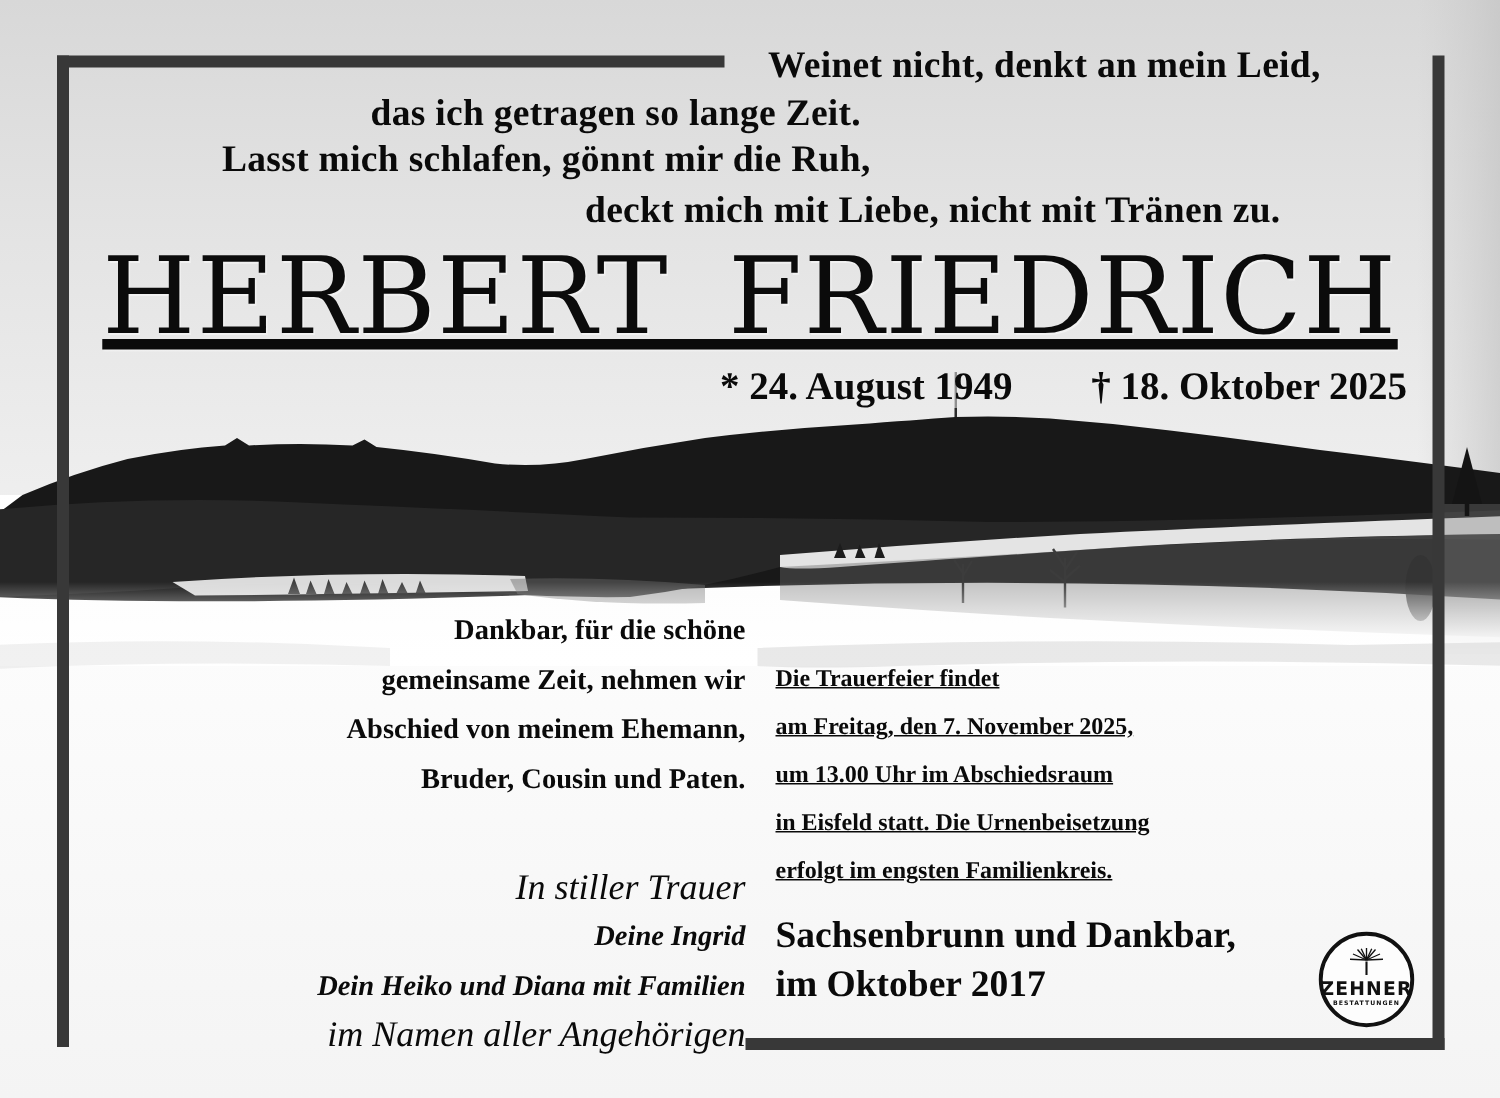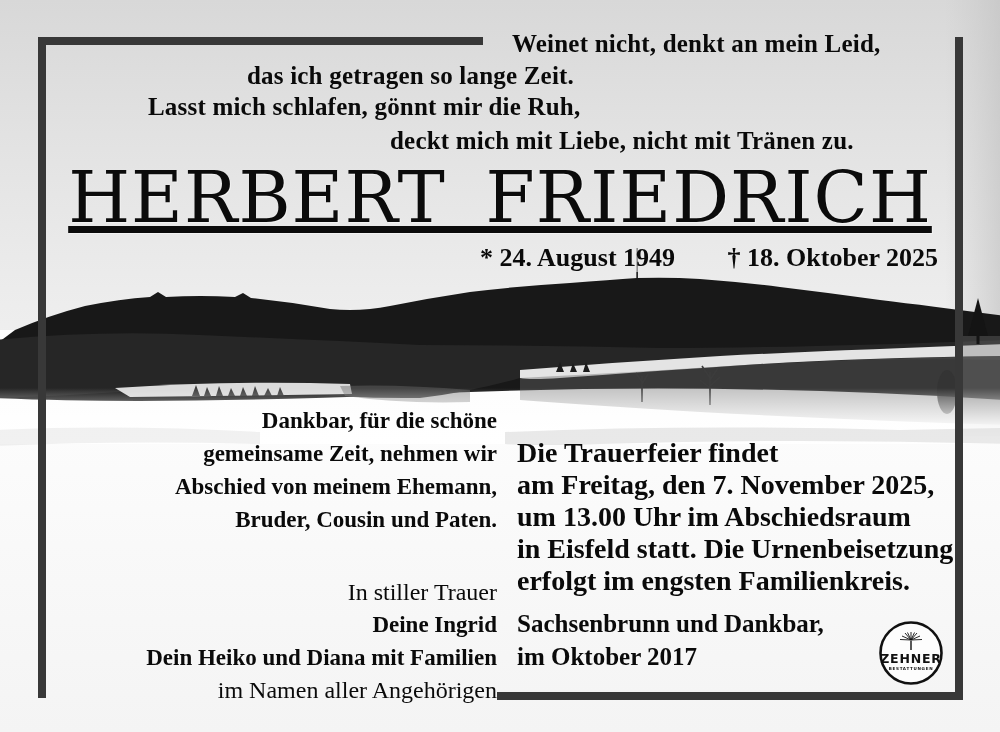--- a/index.html
+++ b/index.html
@@ -26,26 +26,26 @@
     text-shadow:1px 1px 0 rgba(255,255,255,.45);
     text-decoration:underline;
   }
   #dates-row{
     left:480px;top:243px;width:458px;display:flex;justify-content:space-between;
     font-size:26px;font-weight:bold;
   }
   .col-left{
     left:40px;top:404px;width:457px;text-align:right;
   }
-  .col-left .b{font-size:23px;font-weight:bold;line-height:33px;}
+  .col-left .b{font-size:19px;font-weight:bold;line-height:33px;}
   .col-left .r{font-size:24px;font-weight:normal;line-height:32px;}
-  #mourners{top:576px;}
+  #mourners{top:576px;font-style:italic;}
   .col-right{left:517px;text-align:left;}
   #service{top:437px;}
-  #service div{font-size:28px;font-weight:bold;line-height:32px;}
+  #service div{font-size:16px;font-weight:bold;line-height:32px;text-decoration:underline;}
   #place-date{top:607px;}
   #place-date div{font-size:25px;font-weight:bold;line-height:33px;}
   #logo{position:absolute;left:877px;top:619px;width:68px;height:68px;z-index:3;}
 </style>
 </head>
 <body>
 
 <div id="canvas">
 
   <svg id="landscape" viewBox="0 0 1000 732" preserveAspectRatio="none" aria-hidden="true">

